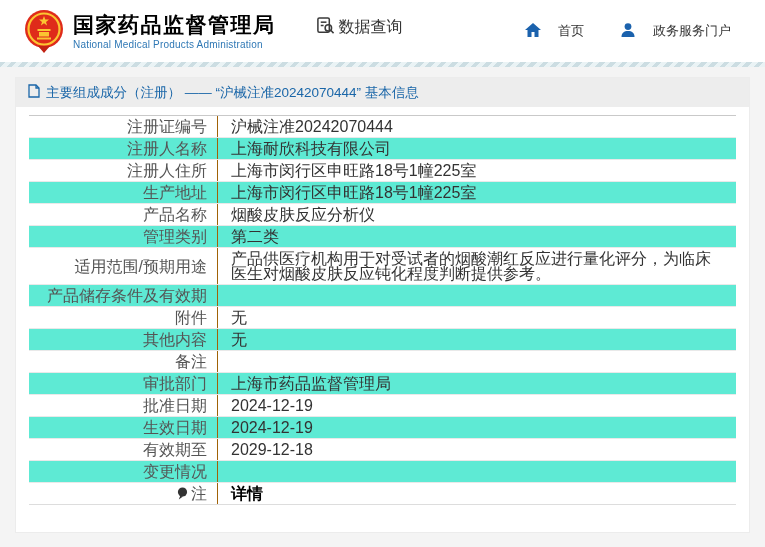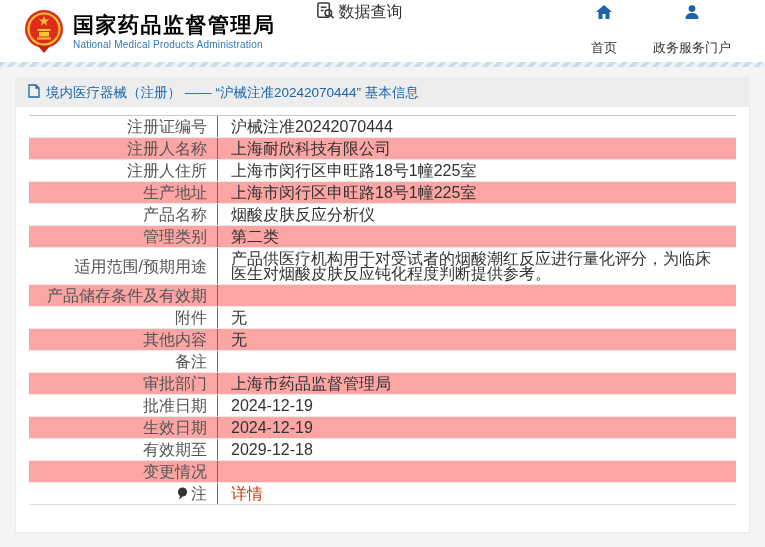--- a/index.html
+++ b/index.html
@@ -35,25 +35,25 @@
   }
   .data-query {
     margin-left: 40px;
     display: flex;
     align-items: center;
     gap: 4px;
     font-size: 16px;
     color: #333;
     cursor: pointer;
     align-self: flex-start;
-    margin-top: 1px;
+    margin-top: 16px;
   }
   .nav { margin-left: auto; display: flex; gap: 36px; padding-right: 16px; }
   .nav-item {
-    display: flex; flex-direction: column; align-items: center;
+    display: flex; flex-direction: row; align-items: center;
     gap: 17px; font-size: 13px; color: #333; cursor: pointer;
   }
 
   
   .band {
     height: 5px;
     background: repeating-linear-gradient(135deg, #ccdde2 0 4px, #eaf3f5 4px 8px);
   }
 
   
@@ -75,36 +75,36 @@
   }
 
   
   .info-table {
     margin: 8px 13px 0 13px;
     border-top: 1px solid #c9c9c9;
     border-bottom: 1px solid #dddddd;
   }
   .row { display: flex; border-top: 1px solid #e9e9e9; }
   .row:first-child { border-top: none; }
-  .row.alt { background: #fca5a5; }
+  .row.alt { background: #5eead4; }
   .cell { font-size: 16px; line-height: 15px; padding: 3px 10px; }
   .cell.label {
     flex: none; width: 188px;
     display: flex; justify-content: flex-end; align-items: center; gap: 3px;
     color: #555; text-align: right;
   }
   .cell.value {
     flex: 1;
     border-left: 1px solid #a16207;
     color: #333;
     display: flex; align-items: center;
     padding-left: 13px;
     min-height: 21px;
   }
-  .value-text.link { color: #c2410c; cursor: pointer; }
+  .value-text.link { color: #000000; cursor: pointer; font-weight: bold; }
   .note-icon { display: none; width: 11px; height: 13px; }
 </style>
 </head>
 <body>
 
 <div class="header">
   <span class="logo">
     <svg viewBox="0 0 40 44" width="40" height="44">
       <circle cx="20" cy="20" r="19" fill="#df2b1a"></circle>
       <path d="M14 37 L20 44 L26 37 Z" fill="#c22214"></path>
@@ -155,21 +155,21 @@
 <div class="band"></div>
 
 <div class="panel">
   <div class="breadcrumb">
     <span>
       <svg viewBox="0 0 12 14" width="12" height="14" fill="none" stroke="#1a66a8" stroke-width="1.3">
         <path d="M1 1 H8 L11 4 V13 H1 Z"></path>
         <path d="M8 1 V4 H11"></path>
       </svg>
     </span>
-    <span>境内医疗器械（注册） —— “沪械注准20242070444” 基本信息</span>
+    <span>主要组成成分（注册） —— “沪械注准20242070444” 基本信息</span>
   </div>
 
   <div class="info-table">
   <div class="row">
     <div class="cell label">
 
       <span class="label-text">注册证编号</span>
     </div>
     <div class="cell value">
       <span class="value-text">沪械注准20242070444</span>

